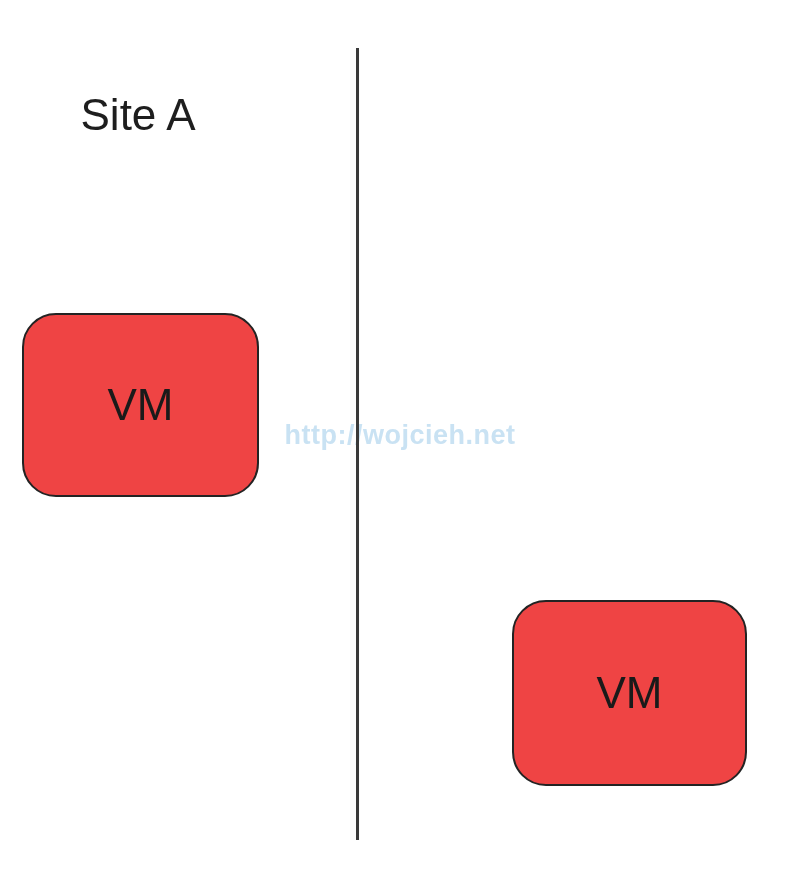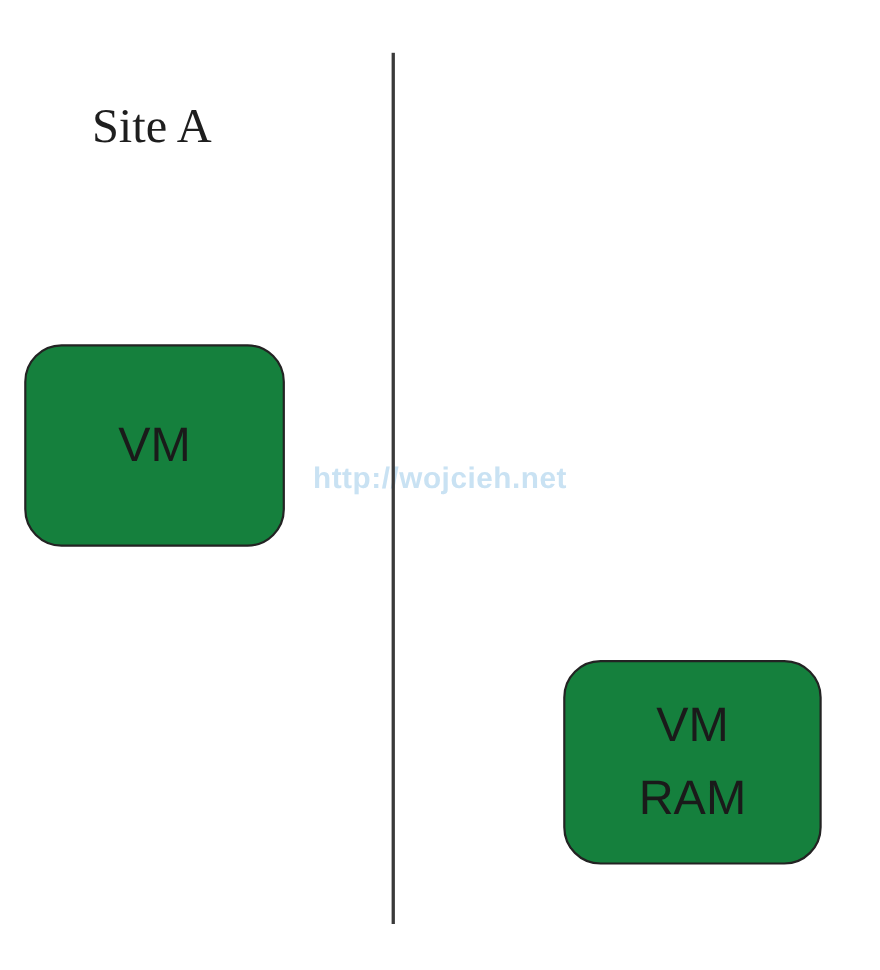--- a/index.html
+++ b/index.html
@@ -16,40 +16,39 @@
     font-family: "Liberation Sans", sans-serif;
     color: #1a1a1a;
   }
   .site-label {
     position: absolute;
     font-size: 44px;
     line-height: 48px;
     text-align: center;
     color: #1e1e1e;
     width: 160px;
-    font-family: Liberation Serif, serif;
   }
   .site-a { left: 58px; top: 91px; }
   .site-b { left: 508px; top: 87px; }
 
   .divider {
     position: absolute;
     left: 356px;
     top: 48px;
     width: 3px;
     height: 792px;
     background: #3a3a3a;
     z-index: 3;
   }
 
   .vm-box {
     position: absolute;
     border: 2.5px solid #232323;
     border-radius: 34px;
-    background: #15803d;
+    background: #ef4444;
     display: flex;
     flex-direction: column;
     align-items: center;
     justify-content: center;
     z-index: 2;
   }
   .vm-box .box-line {
     font-size: 44px;
     line-height: 66px;
     color: #1a1a1a;
@@ -93,16 +92,15 @@
   <div class="watermark">http://wojcieh.net</div>
 
   <div class="divider"></div>
 
   <div class="vm-box vm-disk">
     <span class="box-line">VM</span>
   </div>
 
   <div class="vm-box vm-ram">
     <span class="box-line">VM</span>
-    <span class="box-line">RAM</span>
   </div>
 
 </div>
 
 </body></html>

